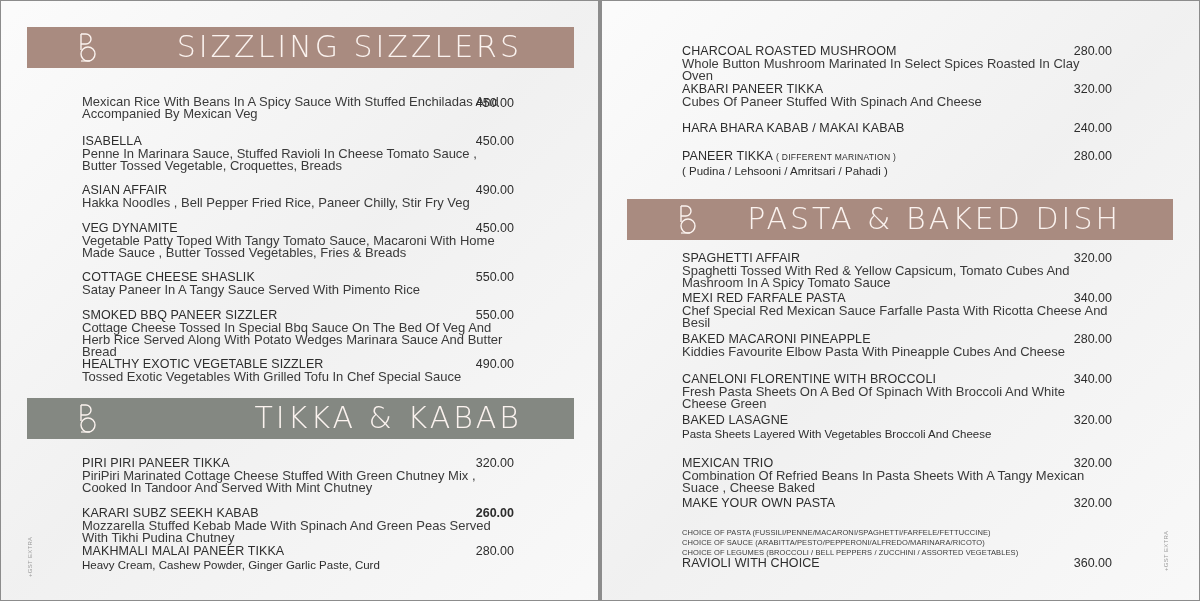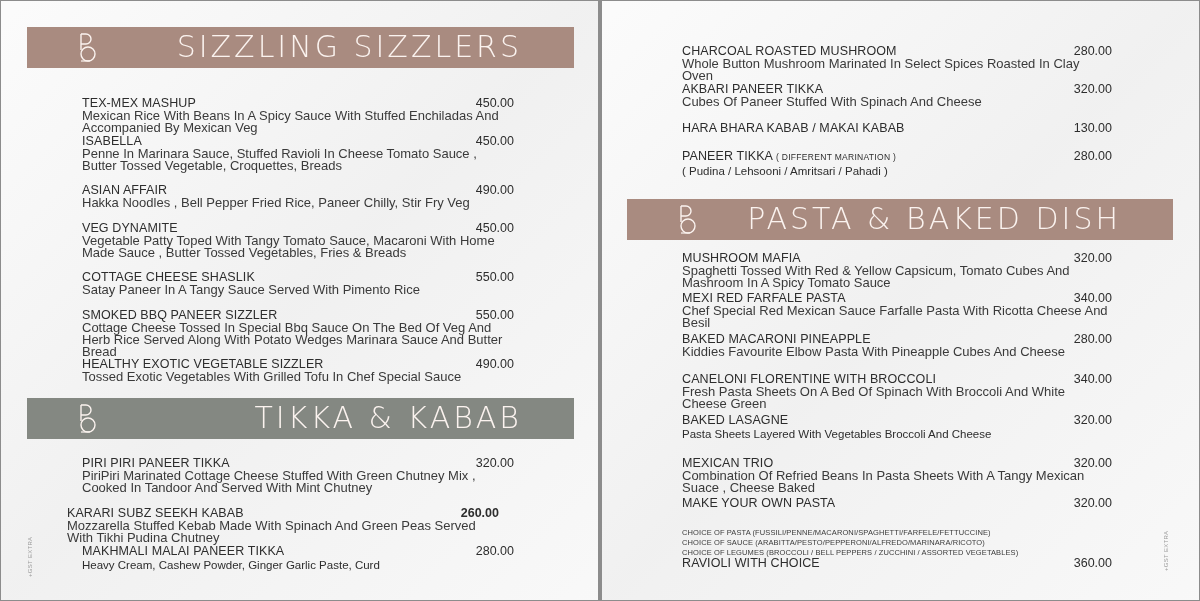--- a/index.html
+++ b/index.html
@@ -45,21 +45,20 @@
   <div class="banner" style="left:26px; top:26px; width:547px; background:#a98b80;">
     <svg class="logo" viewBox="0 0 22 31">
       <path d="M4 2 V18 M4 2 H9 a5 5 0 0 1 0 10 H4" fill="none" stroke="#fbf3ef" stroke-width="1.4"></path>
       <circle cx="11" cy="22" r="7" fill="none" stroke="#fbf3ef" stroke-width="1.4"></circle>
       <path d="M4 29 H13" stroke="#fbf3ef" stroke-width="1.2"></path>
     </svg>
     <span class="title">SIZZLING SIZZLERS</span>
   </div>
 
   <div class="item" style="left:81px; top:95px; width:432px;">
-    <div class="name">TEX-MEX MASHUP</div>
     <div class="price" style="right:0;">450.00</div>
     <div class="desc">Mexican Rice With Beans In A Spicy Sauce With Stuffed Enchiladas And Accompanied By Mexican Veg</div>
   </div>
 
   <div class="item" style="left:81px; top:133px; width:432px;">
     <div class="name">ISABELLA</div>
     <div class="price" style="right:0;">450.00</div>
     <div class="desc">Penne In Marinara Sauce, Stuffed Ravioli In Cheese Tomato Sauce , Butter Tossed Vegetable, Croquettes, Breads</div>
   </div>
 
@@ -101,21 +100,21 @@
     </svg>
     <span class="title">TIKKA &amp; KABAB</span>
   </div>
 
   <div class="item" style="left:81px; top:455px; width:437px;">
     <div class="name">PIRI PIRI PANEER TIKKA</div>
     <div class="price" style="right:5px;">320.00</div>
     <div class="desc">PiriPiri Marinated Cottage Cheese Stuffed With Green Chutney Mix , Cooked In Tandoor And Served With Mint Chutney</div>
   </div>
 
-  <div class="item" style="left:66px; top:505px; width:432px;">
+  <div class="item" style="left:81px; top:505px; width:432px;">
     <div class="name">KARARI SUBZ SEEKH KABAB</div>
     <div class="price" style="right:0;font-weight:bold;">260.00</div>
     <div class="desc">Mozzarella Stuffed Kebab Made With Spinach And Green Peas Served With Tikhi Pudina Chutney</div>
   </div>
 
   <div class="item" style="left:81px; top:543px; width:432px;">
     <div class="name">MAKHMALI MALAI PANEER TIKKA</div>
     <div class="price" style="right:0;">280.00</div>
     <div class="desc big">Heavy Cream, Cashew Powder, Ginger Garlic Paste, Curd</div>
   </div>
@@ -132,21 +131,21 @@
   </div>
 
   <div class="item" style="left:80px; top:81px; width:430px;">
     <div class="name">AKBARI PANEER TIKKA</div>
     <div class="price" style="right:0;">320.00</div>
     <div class="desc">Cubes Of Paneer Stuffed With Spinach And Cheese</div>
   </div>
 
   <div class="item" style="left:80px; top:120px; width:430px;">
     <div class="name">HARA BHARA KABAB / MAKAI KABAB</div>
-    <div class="price" style="right:0;">130.00</div>
+    <div class="price" style="right:0;">240.00</div>
   </div>
 
   <div class="item" style="left:80px; top:148px; width:430px;">
     <div class="name">
       <span>PANEER TIKKA</span>
       <span class="note">( DIFFERENT MARINATION )</span>
     </div>
     <div class="price" style="right:0;">280.00</div>
     <div class="desc big">( Pudina / Lehsooni / Amritsari / Pahadi )</div>
   </div>
@@ -154,21 +153,21 @@
   <div class="banner" style="left:25px; top:198px; width:546px; background:#a98b80;">
     <svg class="logo" viewBox="0 0 22 31">
       <path d="M4 2 V18 M4 2 H9 a5 5 0 0 1 0 10 H4" fill="none" stroke="#fbf3ef" stroke-width="1.4"></path>
       <circle cx="11" cy="22" r="7" fill="none" stroke="#fbf3ef" stroke-width="1.4"></circle>
       <path d="M4 29 H13" stroke="#fbf3ef" stroke-width="1.2"></path>
     </svg>
     <span class="title">PASTA &amp; BAKED DISH</span>
   </div>
 
   <div class="item" style="left:80px; top:250px; width:430px;">
-    <div class="name">MUSHROOM MAFIA</div>
+    <div class="name">SPAGHETTI AFFAIR</div>
     <div class="price" style="right:0;">320.00</div>
     <div class="desc">Spaghetti Tossed With Red &amp; Yellow Capsicum, Tomato Cubes And Mashroom In A Spicy Tomato Sauce</div>
   </div>
 
   <div class="item" style="left:80px; top:290px; width:430px;">
     <div class="name">MEXI RED FARFALE  PASTA</div>
     <div class="price" style="right:0;">340.00</div>
     <div class="desc">Chef Special Red Mexican Sauce Farfalle Pasta With Ricotta Cheese And Besil</div>
   </div>
 

